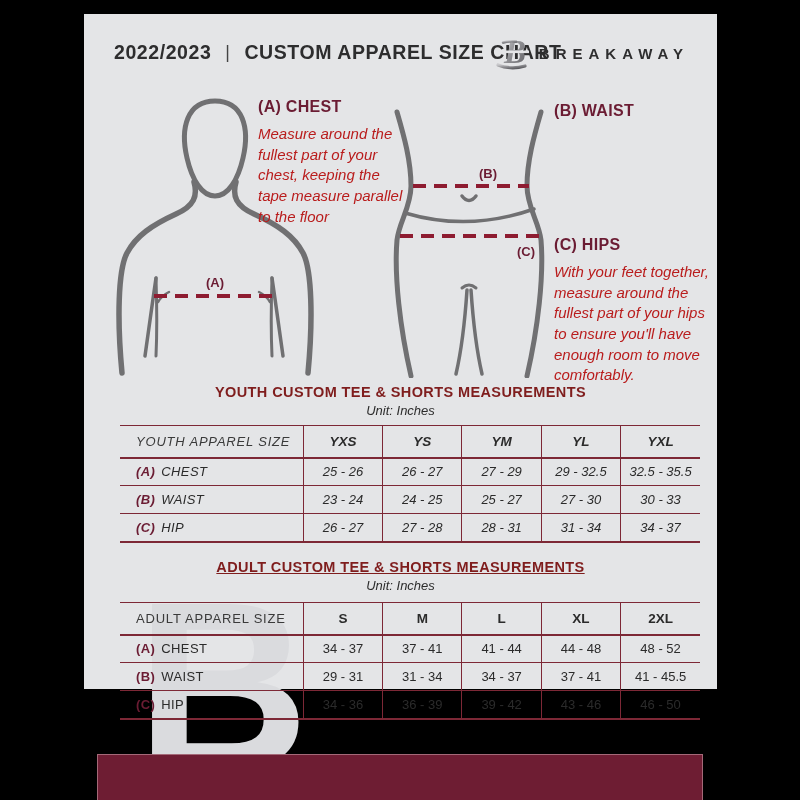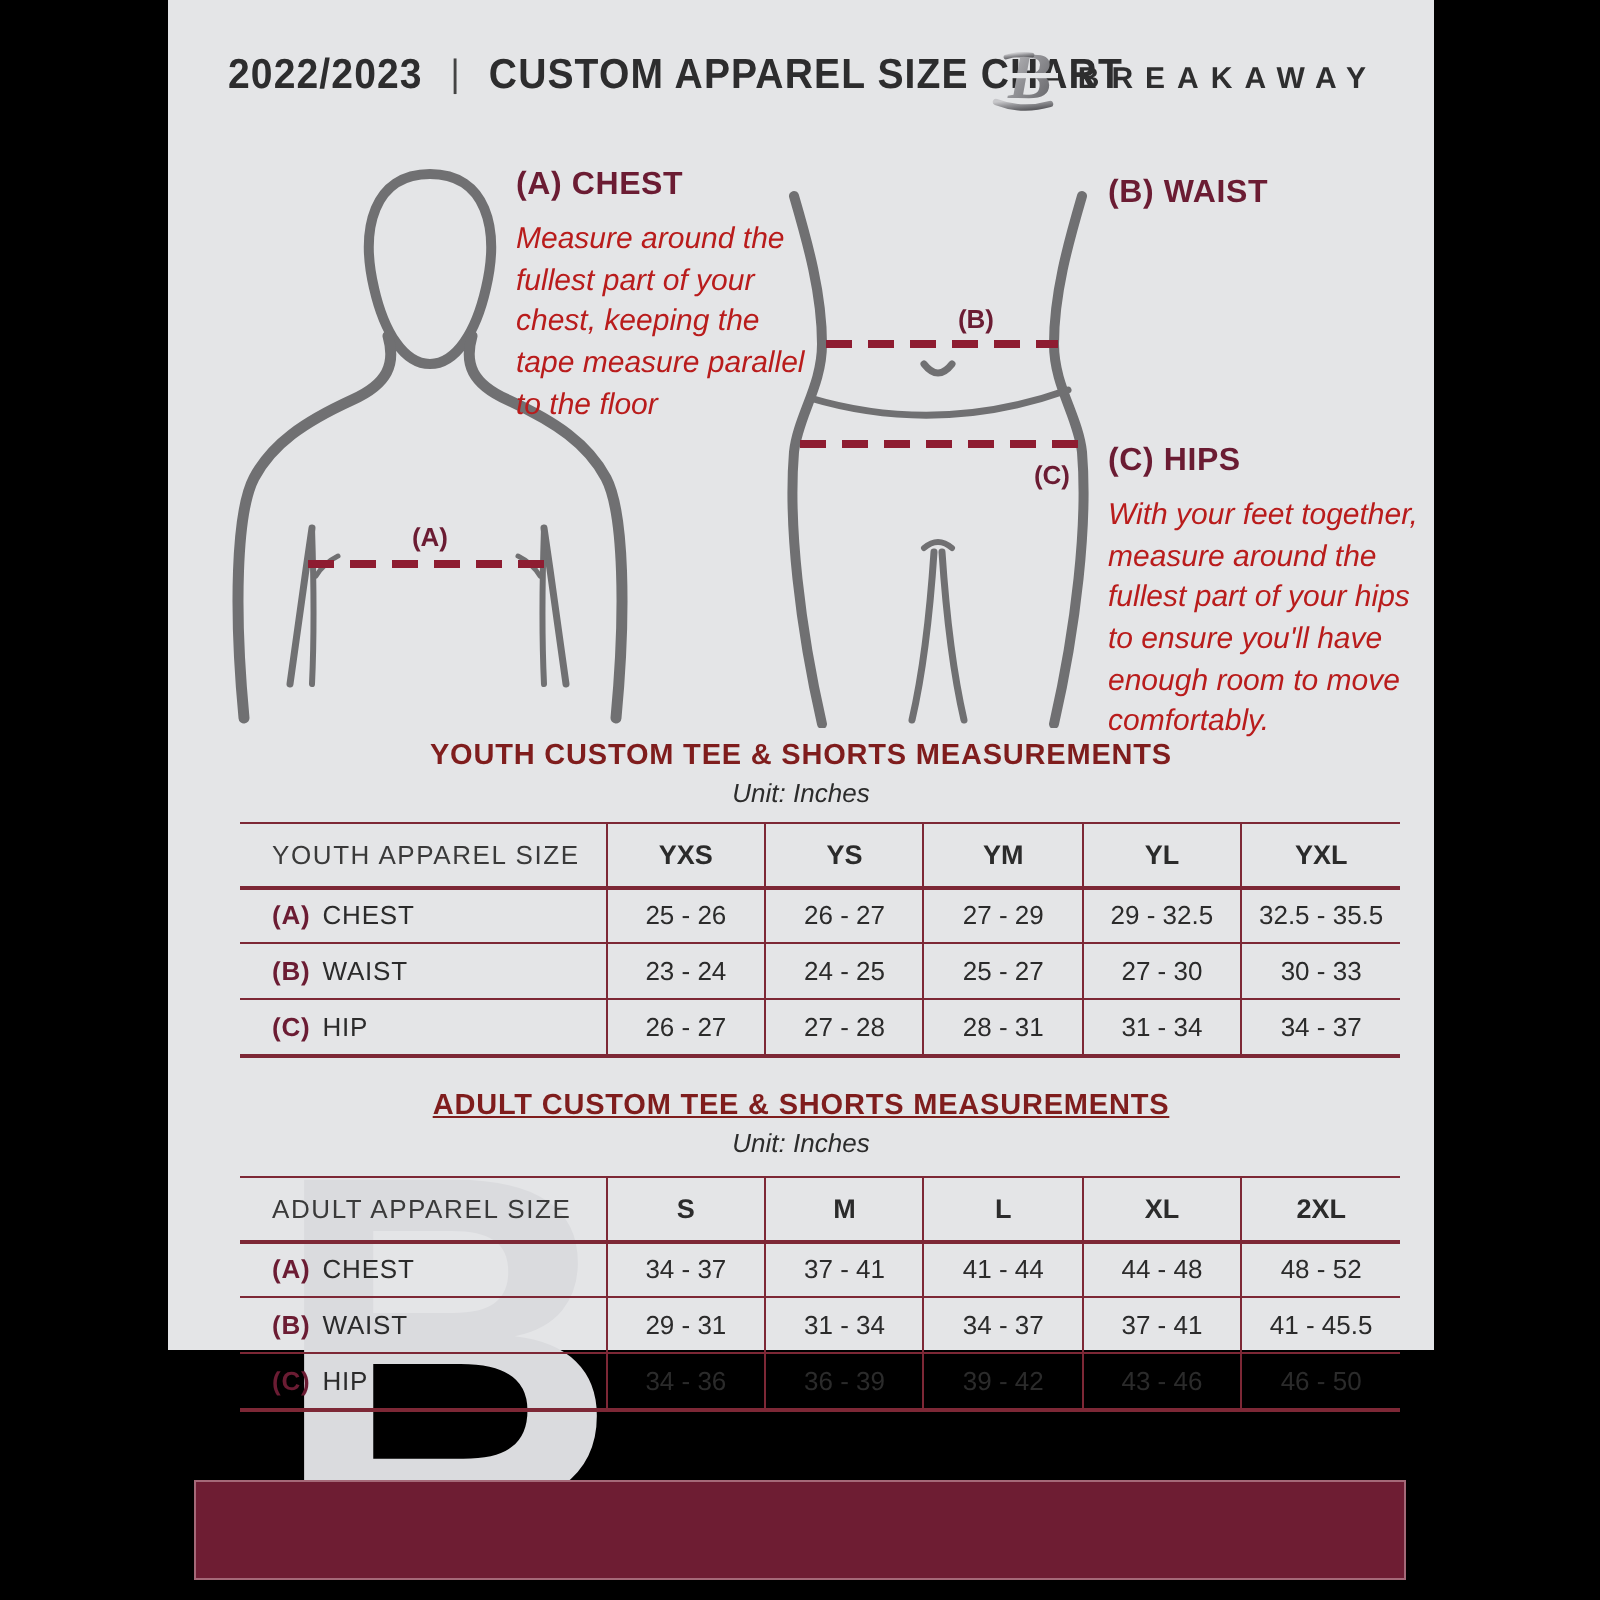--- a/index.html
+++ b/index.html
@@ -1,19 +1,19 @@
 <!DOCTYPE html>
 <html><head>
 <meta charset="utf-8">
 <style>
   * { margin:0; padding:0; box-sizing:border-box; }
   html,body { width:800px; height:800px; }
   body { background:#000; position:relative; overflow:hidden;
          font-family:"Liberation Sans", sans-serif; }
-  .page { position:absolute; left:84px; top:0; width:633px; height:675px;
+  .page { position:absolute; left:84px; top:14px; width:633px; height:675px;
           background:#e4e5e7; }
 
   
   .hdr { position:absolute; left:30px; top:26px; display:flex; align-items:center;
          gap:12px; color:#2d2d2e; font-weight:bold; font-size:21px;
          letter-spacing:.6px; transform:scaleX(.93); transform-origin:left center;
          white-space:nowrap; }
   .hdr .divider { font-weight:400; font-size:19px; color:#444; padding:0 3px; }
   .logo { position:absolute; right:28px; top:18px; display:flex; align-items:center; gap:4px; }
   .brand { font-weight:bold; font-size:15px; letter-spacing:6px; color:#2e2e2f; }
@@ -136,21 +136,21 @@
   <div class="gblock" style="left:470px; top:222px; width:158px;">
     <div class="g-head">(C) HIPS</div>
     <div class="g-body">With your feet together, measure around the fullest part of your hips to ensure you'll have enough room to move comfortably.</div>
   </div>
 
   <div class="watermark">B</div>
 
   <div class="sec-title" style="top:370px;">YOUTH CUSTOM TEE &amp; SHORTS MEASUREMENTS</div>
   <div class="sec-unit" style="top:389px;">Unit: Inches</div>
 
-  <table class="size" style="top:411px;">
+  <table class="size" style="top:411px;font-style:italic;">
     <colgroup>
       <col style="width:31.6%">
         <col style="width:13.68%">
         <col style="width:13.68%">
       <col style="width:13.68%">
         <col style="width:13.68%">
         <col style="width:13.68%">
     </colgroup>
     <thead>
       <tr>

